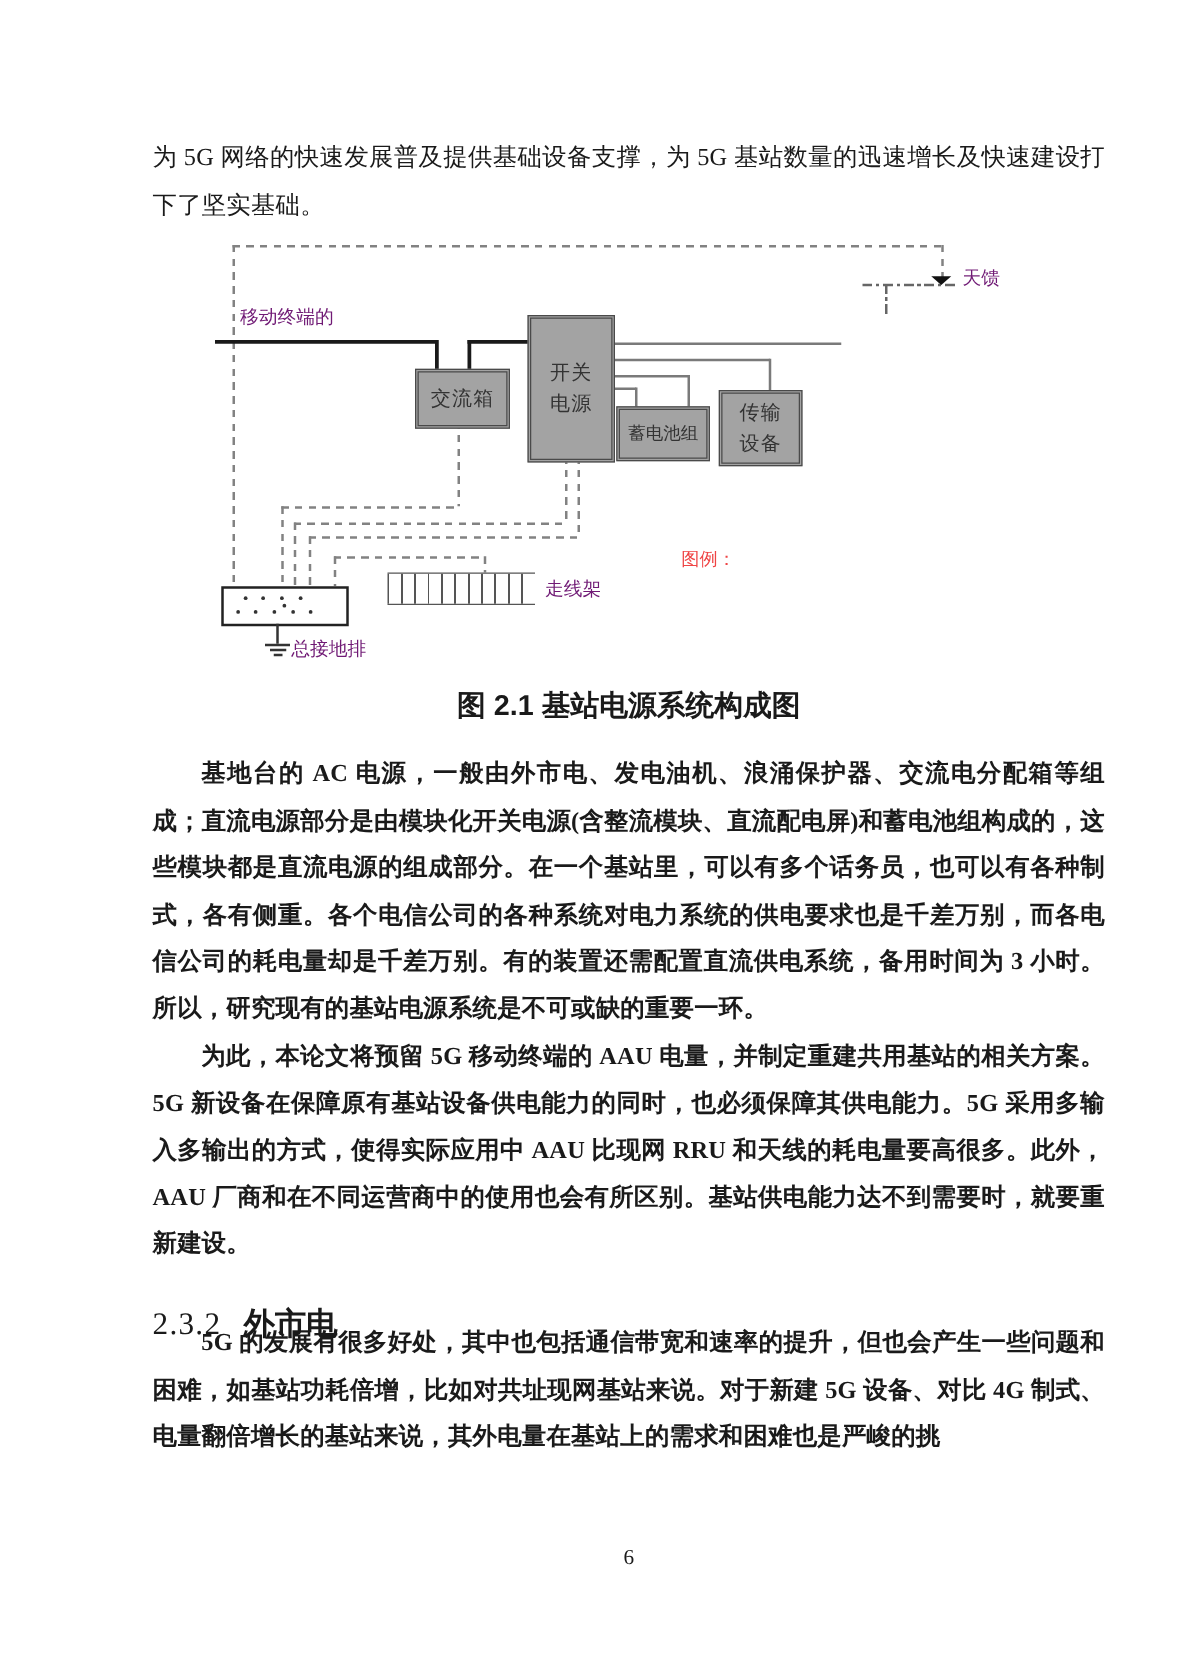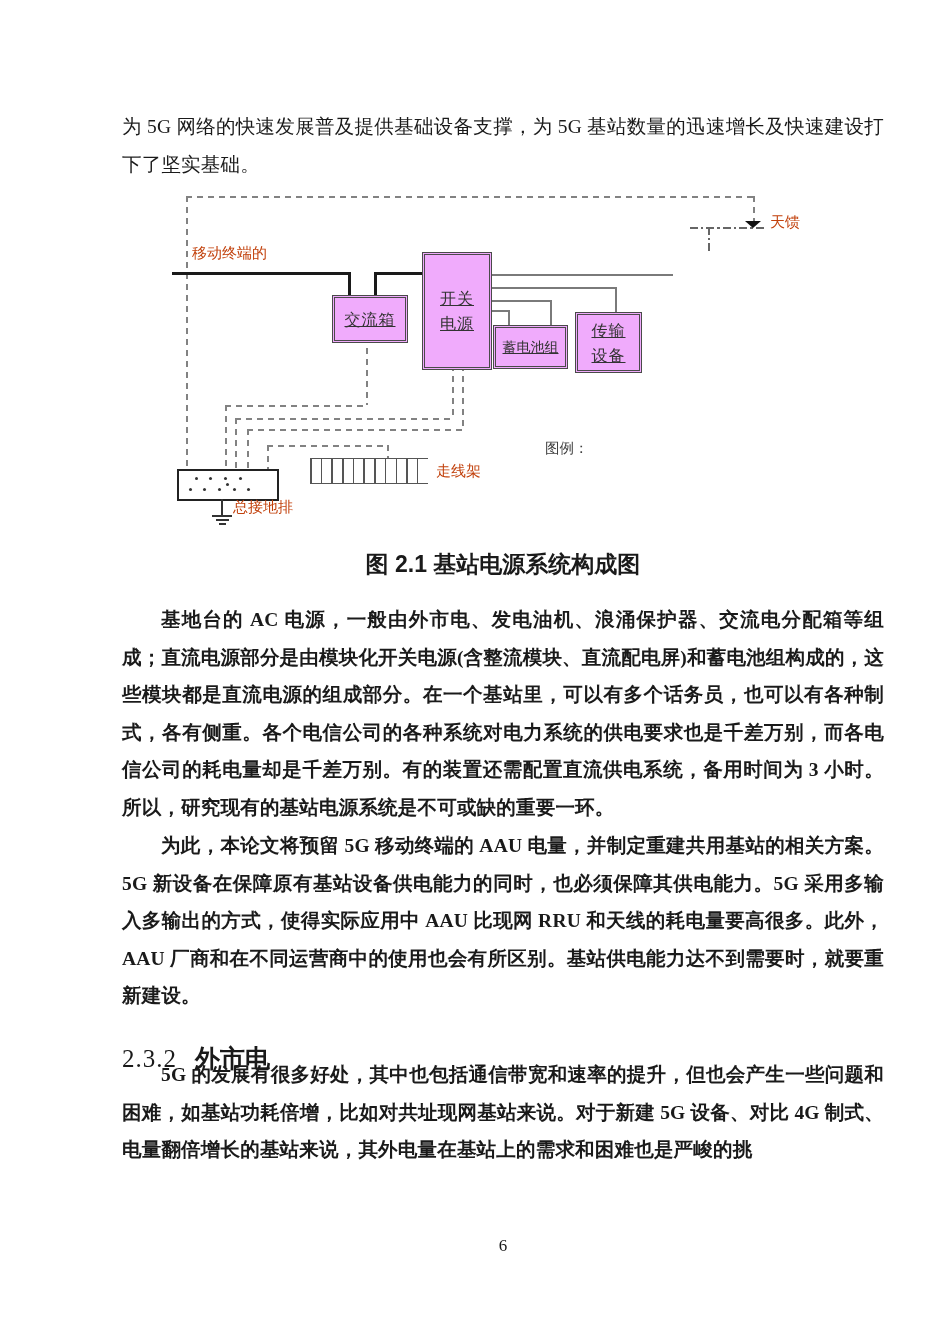--- a/index.html
+++ b/index.html
@@ -24,42 +24,42 @@
   .acv{position:absolute;width:3px;background:#1a1a1a;}
   .dch{position:absolute;height:1.5px;background:#7a7a7a;}
   .dcv{position:absolute;width:1.5px;background:#7a7a7a;}
   .dh{position:absolute;height:1.5px;background:repeating-linear-gradient(90deg,#828282 0 6px,transparent 6px 11px);}
   .dv{position:absolute;width:1.5px;background:repeating-linear-gradient(180deg,#828282 0 6px,transparent 6px 11px);}
   .fdh{position:absolute;height:1.5px;background:repeating-linear-gradient(90deg,#666 0 8px,transparent 8px 11px,#666 11px 13.5px,transparent 13.5px 16.5px);}
   .fdv{position:absolute;width:1.5px;background:repeating-linear-gradient(180deg,#666 0 8px,transparent 8px 11px,#666 11px 13.5px,transparent 13.5px 16.5px);}
   .wedge{position:absolute;width:0;height:0;border-left:8px solid transparent;
     border-right:8px solid transparent;border-top:7px solid #111;}
   
-  .dbox{position:absolute;border:3px double #4a4a4a;background:#f0abfc;display:flex;
+  .dbox{position:absolute;border:3px double #4a4a4a;background:#a3a3a3;display:flex;
     flex-direction:column;align-items:center;justify-content:center;text-align:center;
-    font-size:16px;line-height:25px;color:#333;letter-spacing:1px;text-decoration:underline;}
+    font-size:16px;line-height:25px;color:#333;letter-spacing:1px;}
   .dbox.small{font-size:14px;letter-spacing:0;}
-  .dlabel{position:absolute;font-size:15px;color:#c2410c;white-space:nowrap;}
+  .dlabel{position:absolute;font-size:15px;color:#701a75;white-space:nowrap;}
   
   .gbar{position:absolute;left:177px;top:289px;width:98px;height:28px;border:2px solid #222;background:#fff;}
   .gdots{position:absolute;left:16px;top:6px;width:3px;height:3px;border-radius:50%;background:#333;
     box-shadow:14px 0 0 #333,29px 0 0 #333,44px 0 0 #333,
                31px 6px 0 #333,
                -6px 11px 0 #333,8px 11px 0 #333,23px 11px 0 #333,38px 11px 0 #333,52px 11px 0 #333;}
   .gstem{position:absolute;left:221px;top:319px;width:1.5px;height:16px;background:#333;}
   .gb1{position:absolute;left:212px;top:335px;width:20px;height:2px;background:#333;}
   .gb2{position:absolute;left:215.5px;top:339px;width:13px;height:2px;background:#333;}
   .gb3{position:absolute;left:218.5px;top:343px;width:7px;height:2px;background:#333;}
   
   .rack{position:absolute;left:310px;top:278px;width:118px;height:24px;
     border-top:1.5px solid #555;border-bottom:1.5px solid #555;
     background:repeating-linear-gradient(90deg,#555 0 1.5px,transparent 1.5px 10.7px);}
   
   .legend{position:absolute;left:545px;top:260px;display:flex;align-items:flex-start;
-    font-size:14.5px;color:#404040;}
+    font-size:14.5px;color:#ef4444;}
   .legend .lg-title{margin-right:8px;line-height:17px;}
   .lg-rows{display:flex;flex-direction:column;}
   .lg-row{display:flex;align-items:center;height:16.5px;}
   .lg-sample{width:58px;margin-right:9px;flex:none;}
   .lg-ac{height:3px;background:#111;}
   .lg-dc{height:1.5px;background:#888;}
   .lg-gnd{height:1.5px;background:repeating-linear-gradient(90deg,#828282 0 7px,transparent 7px 12px);}
   .lg-feed{height:1.5px;background:repeating-linear-gradient(90deg,#666 0 8px,transparent 8px 11px,#666 11px 13.5px,transparent 13.5px 16.5px);}
   .lg-label{line-height:16.5px;}
 </style>
@@ -120,21 +120,21 @@
     <span>设备</span>
   </div>
 
   <div class="gbar">
     <div class="gdots"></div>
   </div>
   <div class="gstem"></div>
   <div class="gb1"></div>
   <div class="gb2"></div>
   <div class="gb3"></div>
-  <div class="dlabel" style="left:233px;top:318px">总接地排</div>
+  <div class="dlabel" style="left:233px;top:330px">总接地排</div>
 
   <div class="rack"></div>
   <div class="dlabel" style="left:436px;top:282px">走线架</div>
 
   <div class="legend">
     <span class="lg-title">图例：</span>
   </div>
 </div>
 
 <div class="caption">图 2.1 基站电源系统构成图</div>

